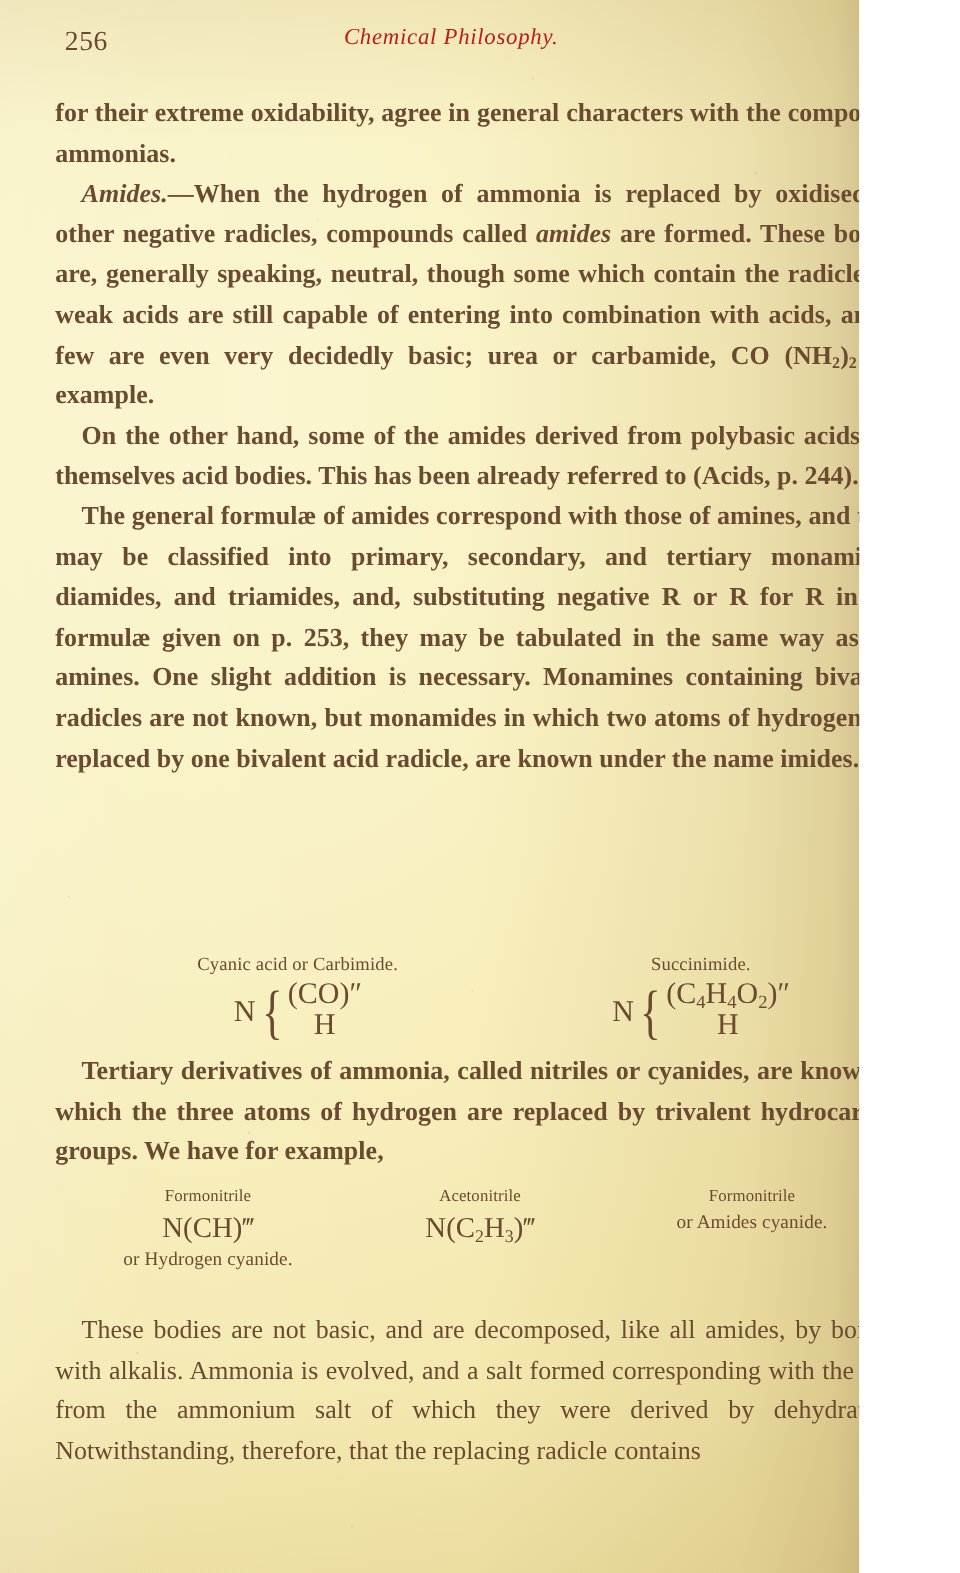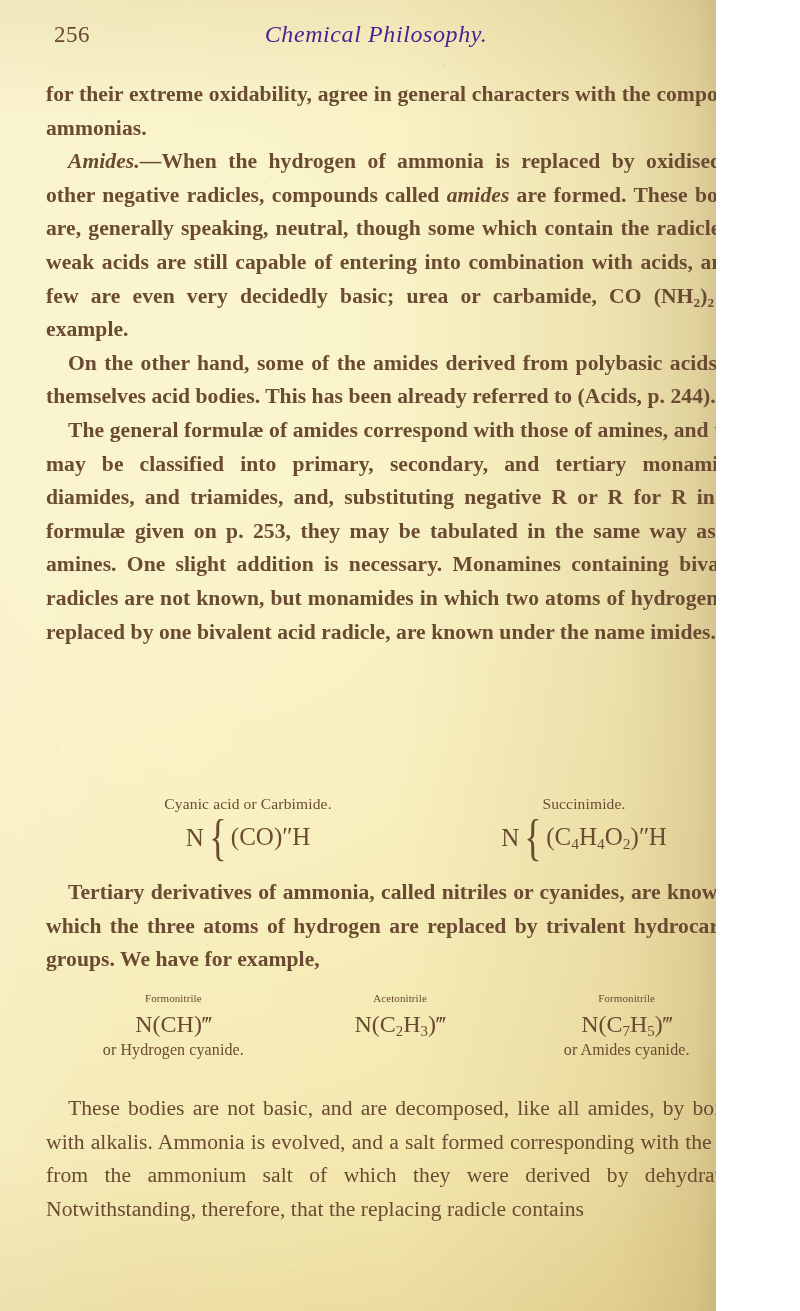--- a/index.html
+++ b/index.html
@@ -90,23 +90,23 @@
     letter-spacing: 0.5px;
     color: #6a4730;
   }
   .head-title {
     position: absolute;
     left: 0;
     right: 0;
     top: -1px;
     text-align: center;
     font-style: italic;
-    font-size: 24px;
+    font-size: 19px;
     letter-spacing: 0.6px;
-    color: #4c1d95;
+    color: #b91c1c;
     padding-left: 36px;
   }
 
   
   .body-col {
     position: absolute;
     left: 46px;
     top: 78px;
     width: 708px;
     font-weight: bold;
@@ -174,21 +174,21 @@
     font-size: 50px;
     line-height: 0.82;
     font-family: "Liberation Serif", "DejaVu Serif", serif;
     transform: scaleX(0.72);
     margin: 0 1px 0 0;
     position: relative;
     top: 1px;
   }
   .bf-stack {
     display: flex;
-    flex-direction: row;
+    flex-direction: column;
     align-items: center;
     line-height: 26px;
   }
   .bf-top { white-space: nowrap; font-size: 25px; }
   .bf-bot { white-space: nowrap; font-size: 25px; }
 
   
   .nitrile-block {
     position: absolute;
     left: 46px;
@@ -198,21 +198,21 @@
     justify-content: space-between;
     padding: 0 14px;
     box-sizing: border-box;
   }
   .nitrile-cell {
     text-align: center;
     color: #6b4a32;
     flex: 1 1 0;
   }
   .n-name {
-    font-size: 11px;
+    font-size: 14px;
     line-height: 20px;
     letter-spacing: 0.1px;
     white-space: nowrap;
   }
   .n-formula {
     font-size: 24px;
     line-height: 30px;
     margin-top: 1px;
     white-space: nowrap;
   }
@@ -294,21 +294,20 @@
         <div class="n-alt">or Hydrogen cyanide.</div>
       </div>
 
       <div class="nitrile-cell">
         <div class="n-name">Acetonitrile</div>
         <div class="n-formula"><span><span>N(C</span><sub>2</sub><span>H</span><sub>3</sub><span>)</span></span><span class="prime">‴</span></div>
       </div>
 
       <div class="nitrile-cell">
         <div class="n-name">Formonitrile</div>
-        <div class="n-formula"><span><span>N(C</span><sub>7</sub><span>H</span><sub>5</sub><span>)</span></span><span class="prime">‴</span></div>
         <div class="n-alt">or Amides cyanide.</div>
       </div>
 
     </div>
 
     <div class="tail-col">
       <p class="para"><span>These bodies are not basic, and are decomposed, like all amides, by boiling with alkalis.  Ammonia is evolved, and a salt formed corresponding with the acid from the ammonium salt of which they were derived by dehydration.  Notwithstanding, therefore, that the replacing radicle contains</span></p>
     </div>
 
   </div>

